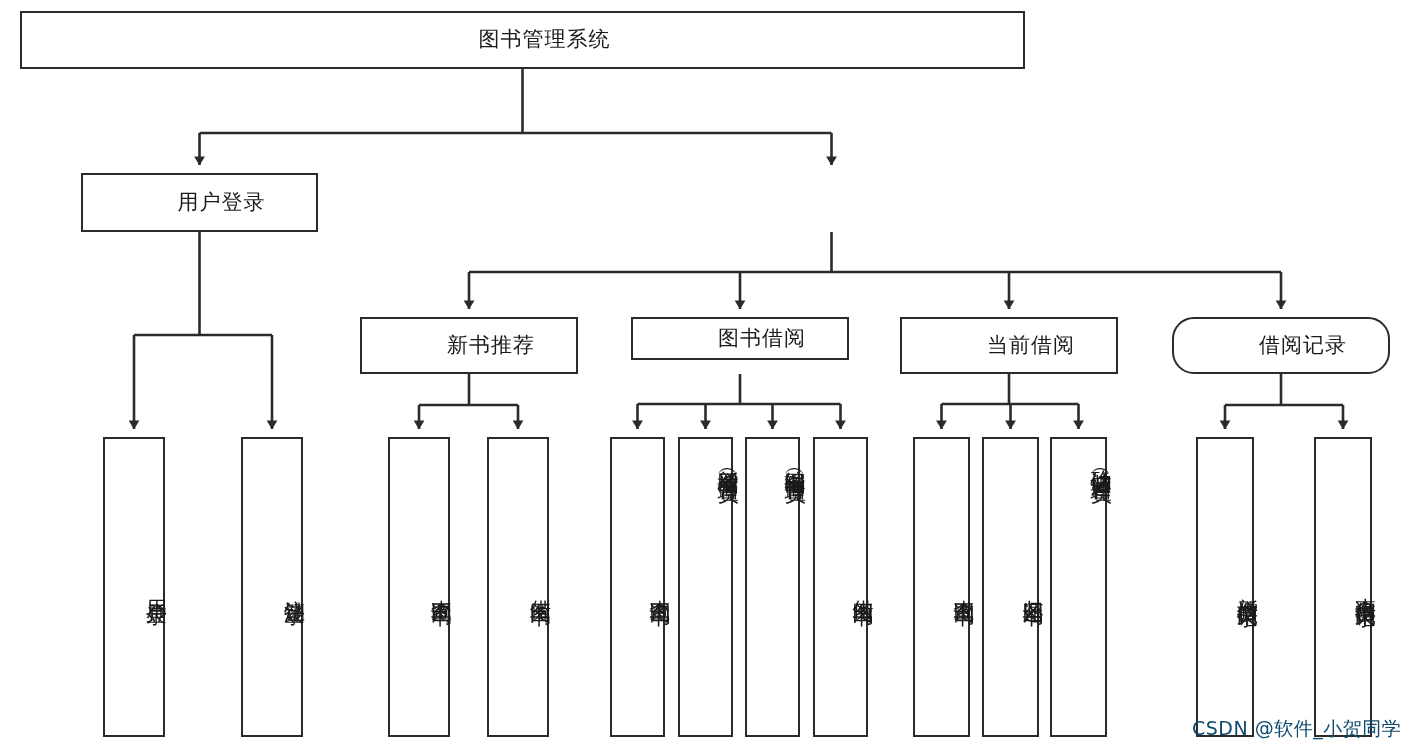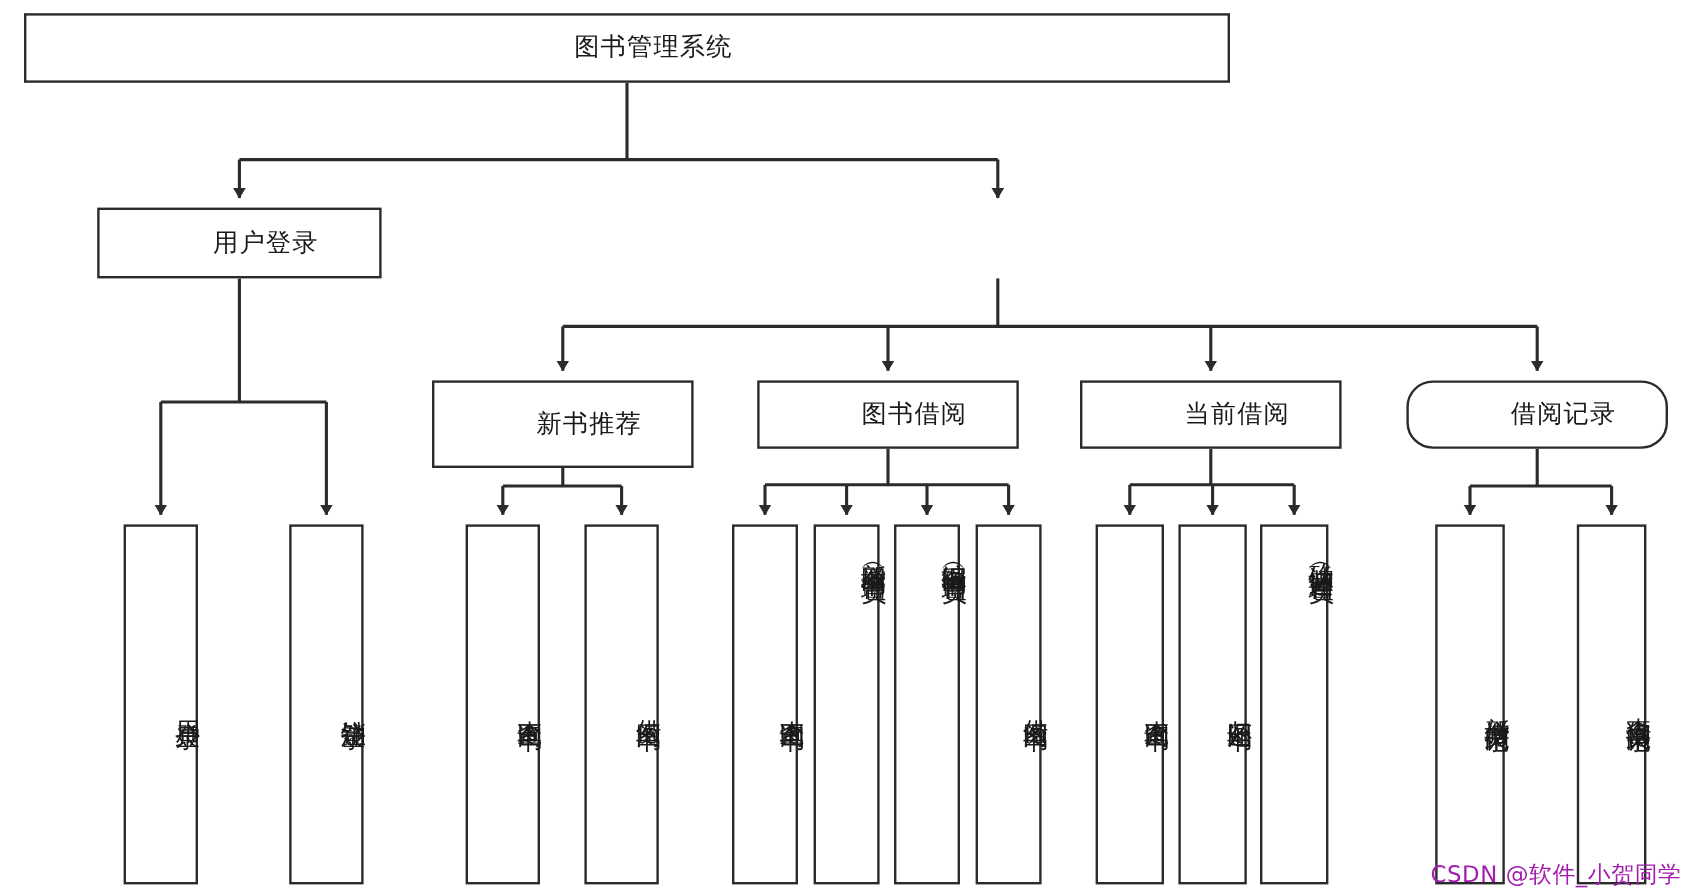--- a/index.html
+++ b/index.html
@@ -55,21 +55,21 @@
     white-space: nowrap;
     color: #1a1a1a;
   }
   .node.vert.centered {
     align-items: center;
     padding-top: 0;
   }
   .watermark {
     position: absolute;
     font-size: 19px;
-    color: #a21caf;
+    color: #0c4a6e;
     white-space: nowrap;
     letter-spacing: 0.5px;
   }
 </style>
 </head>
 <body>
 
 <div id="canvas">
 
   <svg class="edges" viewBox="0 0 1405 747" xmlns="http://www.w3.org/2000/svg">
@@ -123,24 +123,24 @@
   </svg>
 
   <div class="node horiz" style="left:20px; top:11px; width:1005px; height:58px;">
     <span>图书管理系统</span>
   </div>
 
   <div class="node horiz" style="left:81px; top:173px; width:237px; height:59px;">
     <span>用户登录</span>
   </div>
 
-  <div class="node horiz" style="left:360px; top:317px; width:218px; height:73px;">
+  <div class="node horiz" style="left:360px; top:317px; width:218px; height:57px;">
     <span>新书推荐</span>
   </div>
-  <div class="node horiz" style="left:631px; top:317px; width:218px; height:57px;">
+  <div class="node horiz" style="left:631px; top:317px; width:218px; height:43px;">
     <span>图书借阅</span>
   </div>
   <div class="node horiz" style="left:900px; top:317px; width:218px; height:57px;">
     <span>当前借阅</span>
   </div>
   <div class="node horiz" style="left:1172px; top:317px; width:218px; height:57px;border-radius:22px;">
     <span>借阅记录</span>
   </div>
 
   <div class="node vert centered" style="left:103px; top:437px; width:62px; height:300px;">

